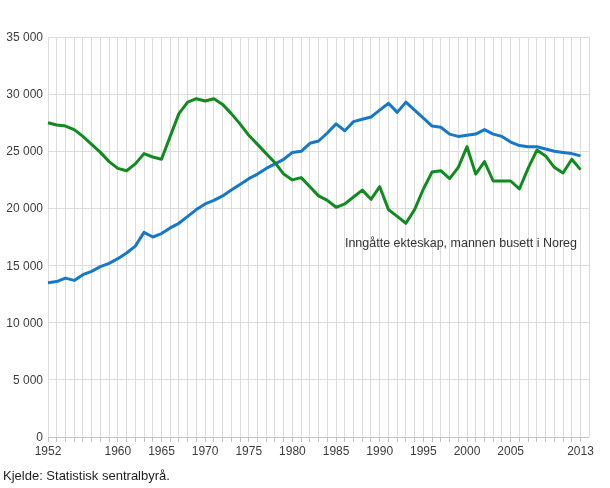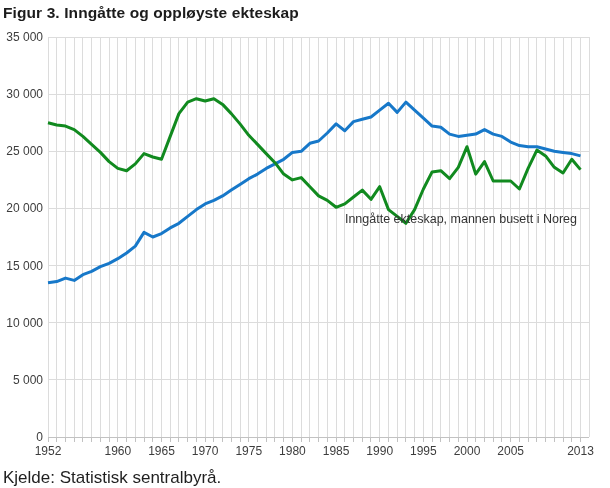--- a/index.html
+++ b/index.html
@@ -10,29 +10,29 @@
     font-family:"Liberation Sans","DejaVu Sans",sans-serif;
     overflow:hidden;
   }
   .title{
     position:absolute;left:3px;top:4px;
     font-size:15.5px;font-weight:700;color:#1c1c1c;
     letter-spacing:.1px;
   }
   .source{
     position:absolute;left:3px;top:468px;
-    font-size:17px;color:#1f1f1f;
+    font-size:13px;color:#1f1f1f;
   }
   .annotation{
     position:absolute;
     font-size:12.5px;color:#333;
     white-space:nowrap;
   }
   #ann-dissolved{top:74px;right:30px;}
-  #ann-married{top:212px;right:33px;}
+  #ann-married{top:236px;right:33px;}
   svg{position:absolute;left:0;top:0;}
   text{font-family:"Liberation Sans","DejaVu Sans",sans-serif;}
 </style>
 </head>
 <body>
 
 <div id="figure">
   <svg id="chart" width="610" height="488" viewBox="0 0 610 488">
       <line x1="48" x2="48" y1="37" y2="437" stroke="#dcdcdc" stroke-width="1" shape-rendering="crispEdges"></line>
       <line x1="48" x2="48" y1="437" y2="442" stroke="#c2c2c2" stroke-width="1" shape-rendering="crispEdges"></line>
@@ -183,16 +183,15 @@
       <text x="292.42622950819674" y="455" text-anchor="middle" font-size="12px" fill="#3d3d3d">1980</text>
       <text x="336.0737704918033" y="455" text-anchor="middle" font-size="12px" fill="#3d3d3d">1985</text>
       <text x="379.72131147540983" y="455" text-anchor="middle" font-size="12px" fill="#3d3d3d">1990</text>
       <text x="423.3688524590164" y="455" text-anchor="middle" font-size="12px" fill="#3d3d3d">1995</text>
       <text x="467.016393442623" y="455" text-anchor="middle" font-size="12px" fill="#3d3d3d">2000</text>
       <text x="510.66393442622956" y="455" text-anchor="middle" font-size="12px" fill="#3d3d3d">2005</text>
       <text x="580.5" y="455" text-anchor="middle" font-size="12px" fill="#3d3d3d">2013</text>
       <polyline points="48.0,282.7 56.7,281.6 65.5,278.1 74.2,280.4 82.9,274.7 91.6,271.3 100.4,266.7 109.1,263.3 117.8,258.7 126.6,253.0 135.3,246.1 144.0,232.4 152.8,237.0 161.5,233.6 170.2,227.9 178.9,223.3 187.7,216.4 196.4,209.6 205.1,203.9 213.9,200.4 222.6,195.9 231.3,190.1 240.0,184.4 248.8,178.7 257.5,174.1 266.2,168.4 275.0,163.9 283.7,159.3 292.4,152.4 301.2,151.3 309.9,143.3 318.6,141.0 327.3,133.0 336.1,123.9 344.8,130.7 353.5,121.6 362.3,119.3 371.0,117.0 379.7,110.1 388.5,103.3 397.2,112.4 405.9,102.1 414.6,110.1 423.4,118.1 432.1,126.1 440.8,127.3 449.6,134.1 458.3,136.4 467.0,135.3 475.7,134.1 484.5,129.6 493.2,134.1 501.9,136.4 510.7,142.1 519.4,145.6 528.1,146.7 536.9,146.7 545.6,149.0 554.3,151.3 563.0,152.4 571.8,153.6 580.5,155.9" fill="none" stroke="#1778c9" stroke-width="3" stroke-linejoin="round" stroke-linecap="butt"></polyline>
       <polyline points="48.0,122.7 56.7,125.0 65.5,126.1 74.2,129.6 82.9,136.4 91.6,144.4 100.4,152.4 109.1,161.6 117.8,168.4 126.6,170.7 135.3,163.9 144.0,153.6 152.8,157.0 161.5,159.3 170.2,136.4 178.9,113.6 187.7,102.1 196.4,98.7 205.1,101.0 213.9,98.7 222.6,104.4 231.3,113.6 240.0,123.9 248.8,135.3 257.5,144.4 266.2,153.6 275.0,162.7 283.7,174.1 292.4,179.9 301.2,177.6 309.9,186.7 318.6,195.9 327.3,200.4 336.1,207.3 344.8,203.9 353.5,197.0 362.3,190.1 371.0,199.3 379.7,186.7 388.5,209.6 397.2,216.4 405.9,223.3 414.6,209.6 423.4,189.0 432.1,171.9 440.8,170.7 449.6,178.7 458.3,167.3 467.0,146.7 475.7,174.1 484.5,161.6 493.2,181.0 501.9,181.0 510.7,181.0 519.4,189.0 528.1,168.4 536.9,150.1 545.6,155.9 554.3,167.3 563.0,173.0 571.8,159.3 580.5,169.6" fill="none" stroke="#118a1f" stroke-width="3" stroke-linejoin="round" stroke-linecap="butt"></polyline>
     </svg>
-  <div class="title">Figur 3. Inngåtte og oppløyste ekteskap</div>
   <div class="annotation" id="ann-married">Inngåtte ekteskap, mannen busett i Noreg</div>
   <div class="source">Kjelde: Statistisk sentralbyrå.</div>
 </div>
 
 </body></html>

